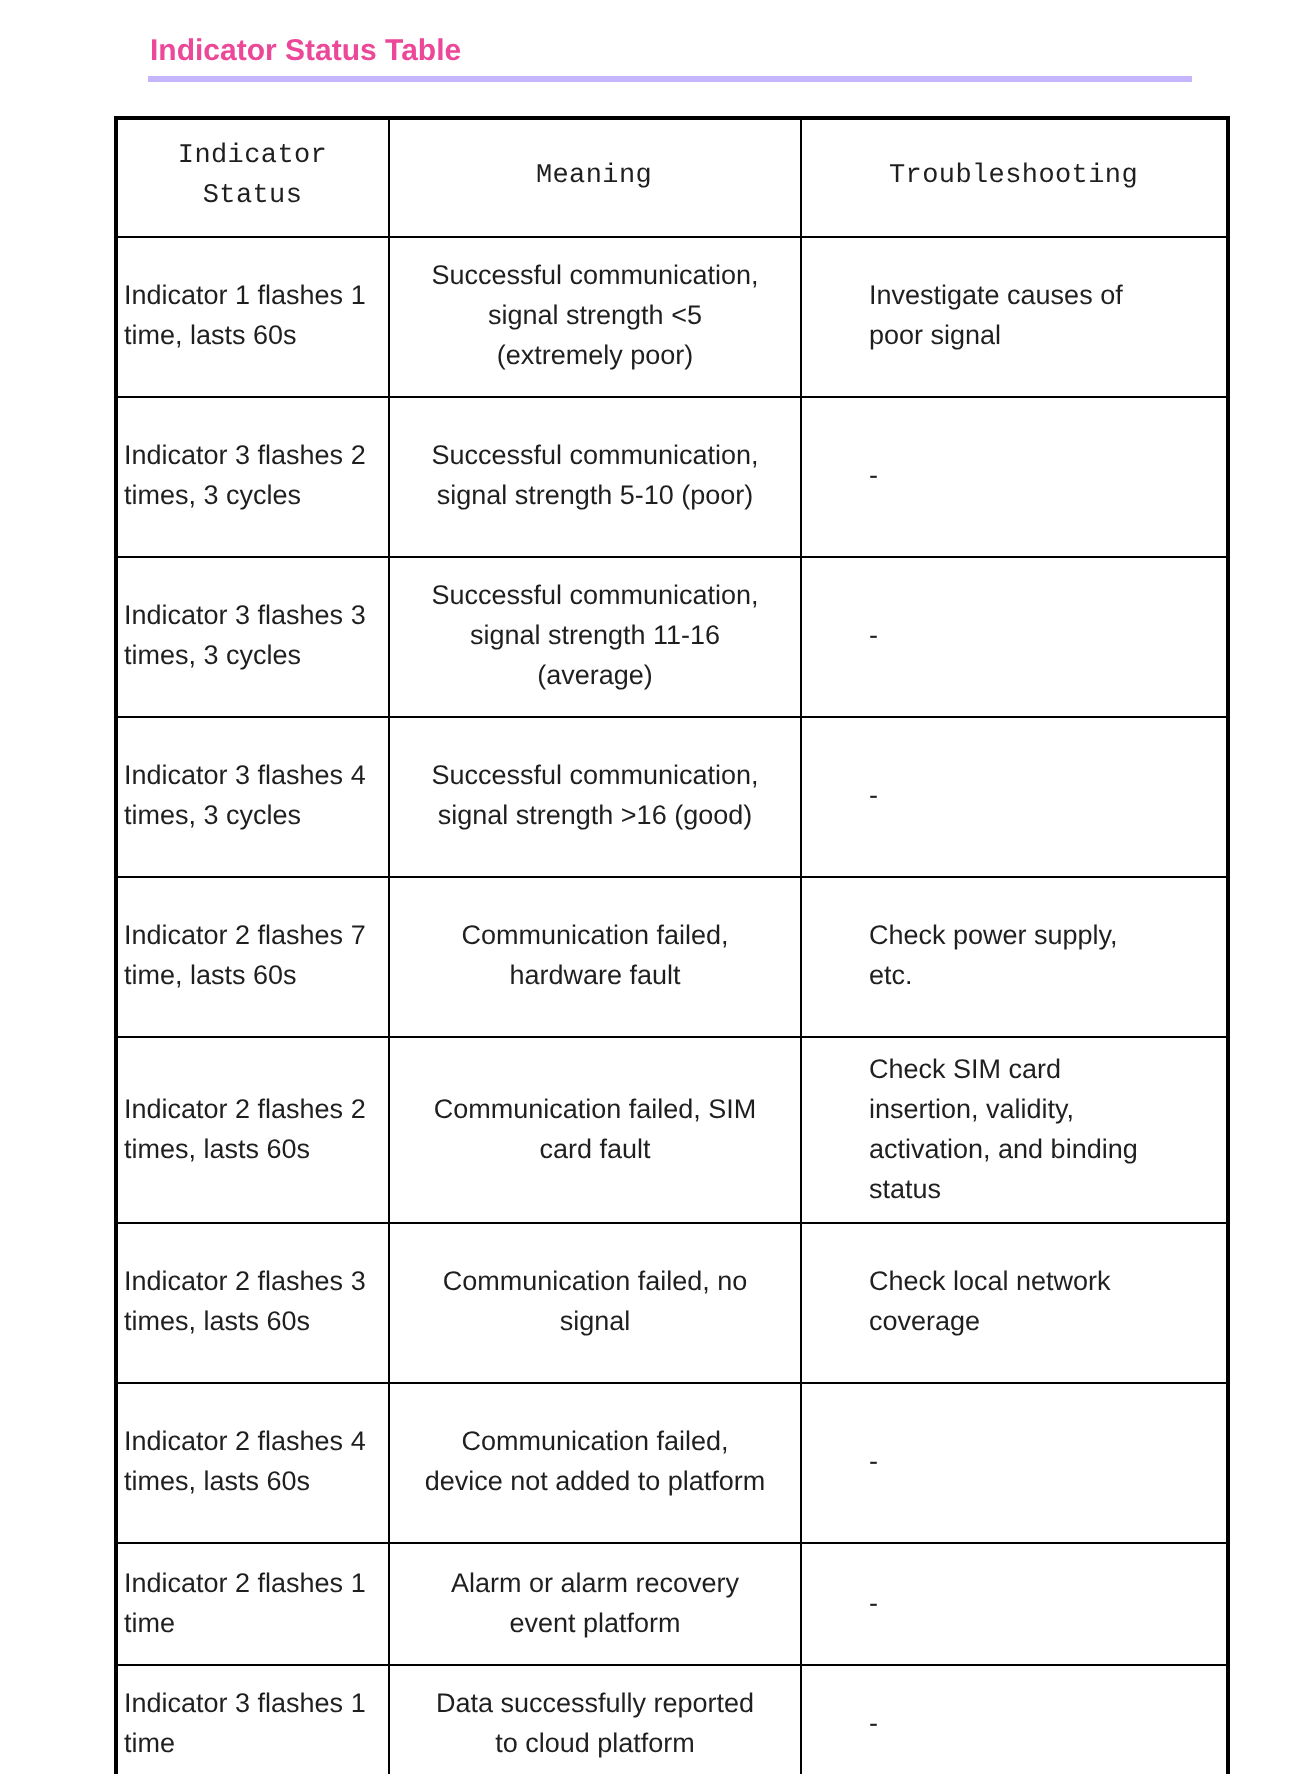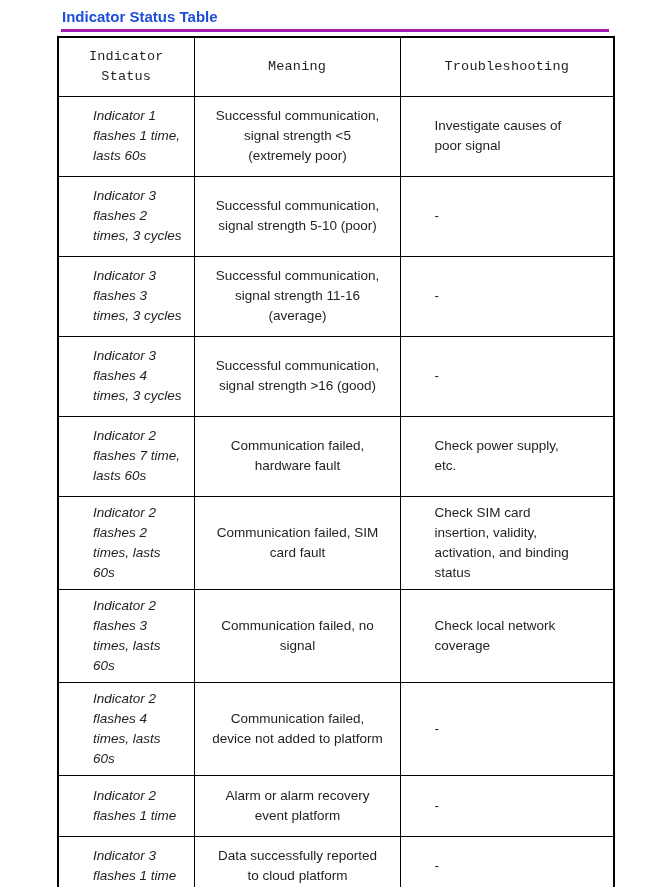--- a/index.html
+++ b/index.html
@@ -12,24 +12,24 @@
     font-family: "Liberation Sans", sans-serif;
     color: #1f1f1f;
   }
   .page {
     width: 556px;
     margin: 8px 0 0 57px;
   }
   .doc-title {
     font-size: 15px;
     font-weight: 700;
-    color: #1d4ed8;
-    margin: 4px;
+    color: #ec4899;
+    margin: 17px;
     padding: 0 0 4px 1px;
-    border-bottom: 3px solid #a21caf;
+    border-bottom: 3px solid #c4b5fd;
     line-height: 17px;
   }
   table.status-table {
     border-collapse: collapse;
     table-layout: fixed;
     width: 556px;
     margin-top: 3px;
     border: 2px solid #000000;
   }
   .status-table th,
@@ -48,22 +48,21 @@
   }
   .col-status          { width: 136px; }
   .col-meaning         { width: 206px; }
   .col-troubleshooting { width: 214px; }
   .hdr-constrain {
     width: 84px;
     margin: 0 auto;
   }
   td.cell-status {
     text-align: left;
-    padding: 6px 10px 6px 34px;
-    font-style: italic;
+    padding: 6px 10px 6px 3px;
   }
   td.cell-meaning {
     text-align: center;
     padding: 6px 16px 6px 17px;
   }
   td.cell-troubleshooting {
     text-align: left;
     padding: 6px 30px 6px 34px;
   }
   tr.h-header { height: 59px; font-family: Liberation Mono, monospace; }

